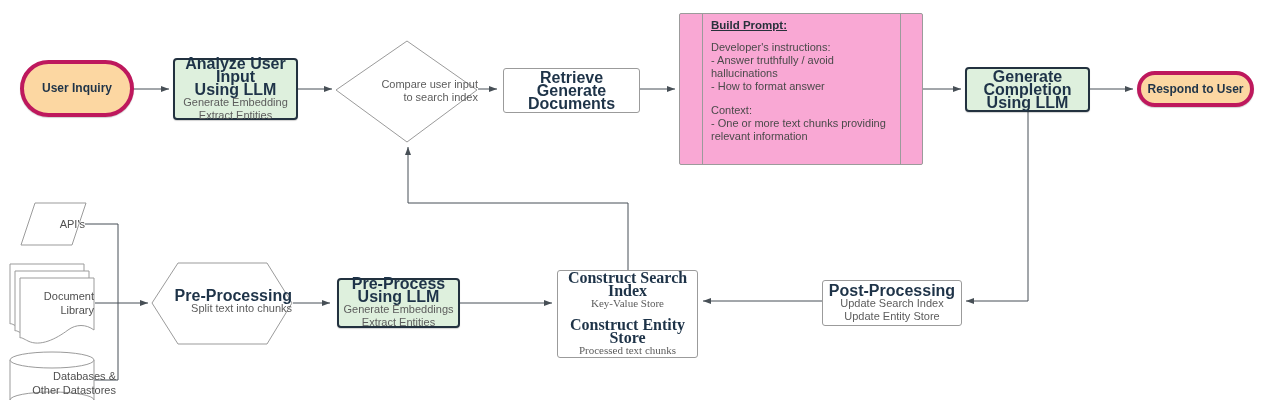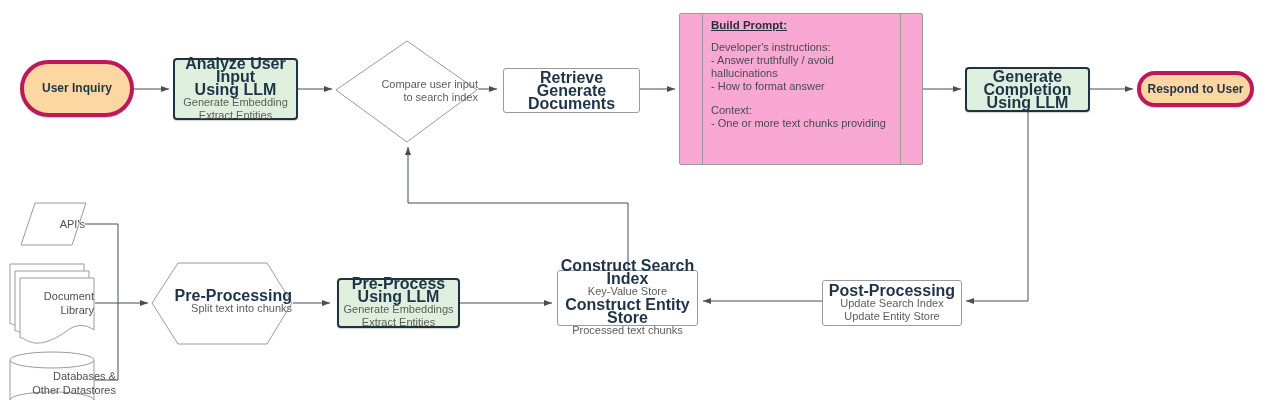--- a/index.html
+++ b/index.html
@@ -93,20 +93,21 @@
     <div class="bp-text">
       <div class="bp-heading">Build Prompt:</div>
       <div class="bp-group">
         <div>Developer's instructions:</div>
         <div>- Answer truthfully / avoid hallucinations</div>
         <div>- How to format answer</div>
       </div>
       <div class="bp-group">
         <div>Context:</div>
         <div>- One or more text chunks providing</div>
+        <div>relevant information</div>
       </div>
     </div>
   </div>
 
   <div class="node greenbox" style="left:965px;top:67px;width:125px;height:45px;">
     <div class="t">Generate Completion</div>
     <div class="t">Using LLM</div>
   </div>
 
   <div class="node pill" style="left:1137px;top:71px;width:117px;height:36px;border-radius:18px;">
@@ -129,21 +130,21 @@
     <div class="t">Pre-Processing</div>
     <div class="s">Split text into chunks</div>
   </div>
 
   <div class="node greenbox" style="left:337px;top:278px;width:123px;height:50px;align-items:center;">
     <div class="t">Pre-Process Using LLM</div>
     <div class="s">Generate Embeddings</div>
     <div class="s">Extract Entities</div>
   </div>
 
-  <div class="node whitebox" style="left:557px;top:270px;width:141px;height:56px;">
+  <div class="node whitebox" style="left:557px;top:270px;width:141px;height:88px;font-family:Liberation Serif, serif;">
     <div class="t">Construct Search Index</div>
     <div class="s">Key-Value Store</div>
     <div class="gap9"></div>
     <div class="t">Construct Entity Store</div>
     <div class="s">Processed text chunks</div>
   </div>
 
   <div class="node whitebox" style="left:822px;top:280px;width:140px;height:46px;">
     <div class="t">Post-Processing</div>
     <div class="s">Update Search Index</div>

